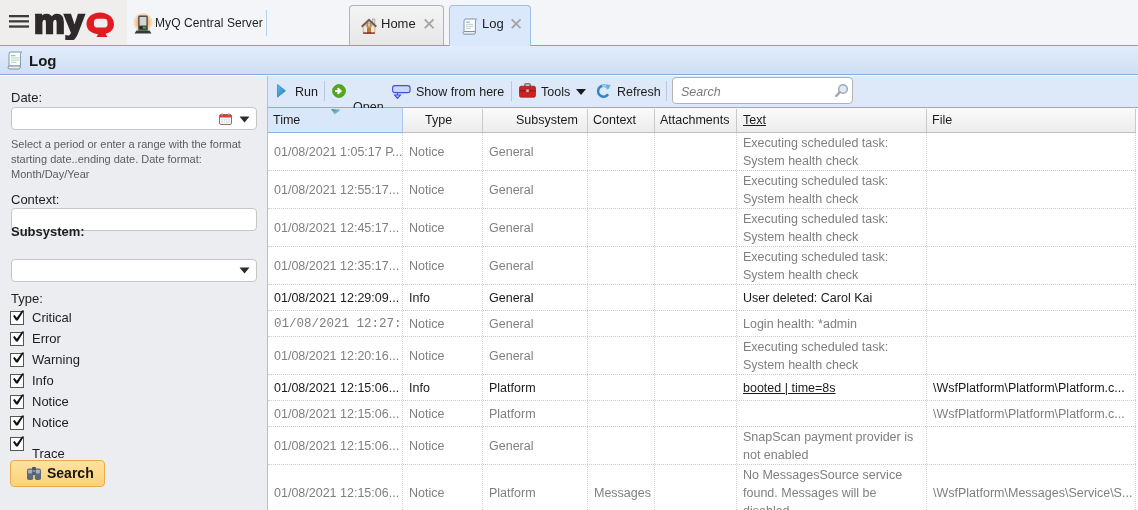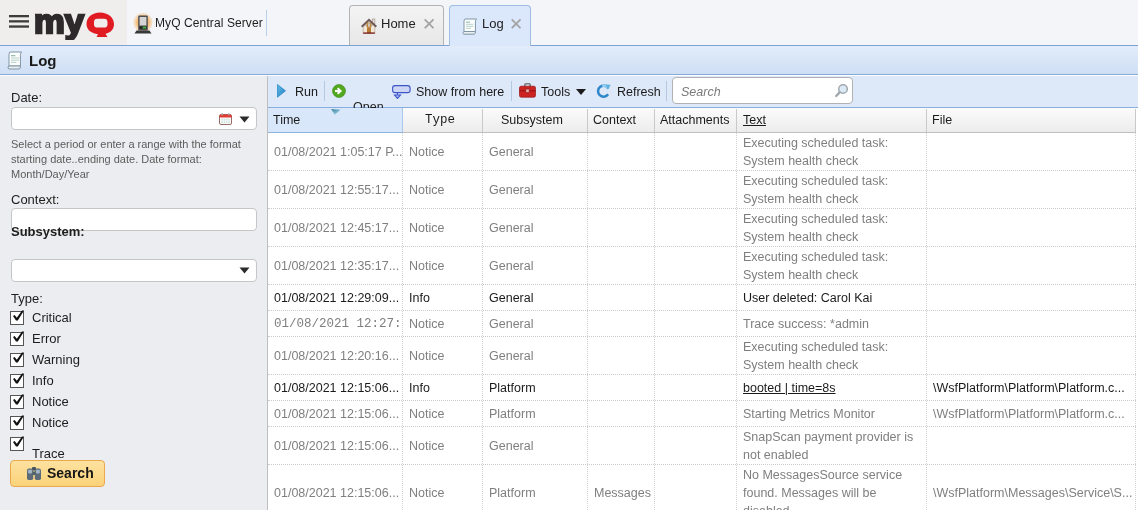--- a/index.html
+++ b/index.html
@@ -209,23 +209,23 @@
     <defs>
         <linearGradient id="sortg" x1="0" y1="0" x2="0.7" y2="1">
           <stop offset="0" stop-color="#3a7f9e"></stop>
           <stop offset="1" stop-color="#9fd4e8"></stop>
         </linearGradient>
       </defs>
     <path d="M0 0 L9.5 0.8 L3.8 5.8 Z" fill="url(#sortg)"></path>
     </svg>
   <div class="abs hlbl" style="left:273px; z-index:3;">Time</div>
   <div class="abs hsep" style="left:482px;"></div>
-  <div class="abs hlbl" style="left:425px;font-family:Liberation Mono, monospace;">Type</div>
+  <div class="abs hlbl" style="left:425px;">Type</div>
   <div class="abs hsep" style="left:587px;"></div>
-  <div class="abs hlbl" style="left:501px;">Subsystem</div>
+  <div class="abs hlbl" style="left:516px;">Subsystem</div>
   <div class="abs hsep" style="left:654px;"></div>
   <div class="abs hlbl" style="left:593px;">Context</div>
   <div class="abs hsep" style="left:736px;"></div>
   <div class="abs hlbl" style="left:660px;">Attachments</div>
   <div class="abs hsep" style="left:926px;"></div>
   <div class="abs hlbl" style="left:743px;text-decoration:underline;">Text</div>
   <div class="abs hsep" style="left:1135px;"></div>
   <div class="abs hlbl" style="left:932px;">File</div>
 
   <div id="gridbody"></div>
@@ -315,21 +315,21 @@
     <div class="abs cell blk" style="left: 743px; top: 285px; width: 183px; height: 26px;">
       <div style="line-height:18px;">User deleted: Carol Kai</div>
     </div>
     <div class="abs cell blk" style="left: 933px; top: 285px; width: 202px; height: 26px;"></div>
     <div class="abs row" style="top: 311px; height: 26px;"></div>
     <div class="abs cell gray" style="left: 274px; top: 311px; width: 128px; height: 26px; font-family: Liberation Mono, monospace;">01/08/2021 12:27:24...</div>
     <div class="abs cell gray" style="left: 409px; top: 311px; width: 73px; height: 26px;">Notice</div>
     <div class="abs cell gray" style="left: 489px; top: 311px; width: 98px; height: 26px;">General</div>
     <div class="abs cell gray" style="left: 594px; top: 311px; width: 60px; height: 26px;"></div>
     <div class="abs cell gray" style="left: 743px; top: 311px; width: 183px; height: 26px;">
-      <div style="line-height:18px;">Trace success: *admin</div>
+      <div style="line-height:18px;">Login health: *admin</div>
     </div>
     <div class="abs cell gray" style="left: 933px; top: 311px; width: 202px; height: 26px;"></div>
     <div class="abs row" style="top: 337px; height: 38px;"></div>
     <div class="abs cell gray" style="left: 274px; top: 337px; width: 128px; height: 38px;">01/08/2021 12:20:16...</div>
     <div class="abs cell gray" style="left: 409px; top: 337px; width: 73px; height: 38px;">Notice</div>
     <div class="abs cell gray" style="left: 489px; top: 337px; width: 98px; height: 38px;">General</div>
     <div class="abs cell gray" style="left: 594px; top: 337px; width: 60px; height: 38px;"></div>
     <div class="abs cell gray" style="left: 743px; top: 337px; width: 183px; height: 38px;">
       <div style="line-height:18px;">Executing scheduled task:<br>System health check</div>
     </div>
@@ -341,23 +341,20 @@
     <div class="abs cell blk" style="left: 594px; top: 375px; width: 60px; height: 26px;"></div>
     <div class="abs cell blk" style="left: 743px; top: 375px; width: 183px; height: 26px; text-decoration: underline;">
       <div style="line-height:18px;">booted | time=8s</div>
     </div>
     <div class="abs cell blk" style="left: 933px; top: 375px; width: 202px; height: 26px;">\WsfPlatform\Platform\Platform.c...</div>
     <div class="abs row" style="top: 401px; height: 26px;"></div>
     <div class="abs cell gray" style="left: 274px; top: 401px; width: 128px; height: 26px;">01/08/2021 12:15:06...</div>
     <div class="abs cell gray" style="left: 409px; top: 401px; width: 73px; height: 26px;">Notice</div>
     <div class="abs cell gray" style="left: 489px; top: 401px; width: 98px; height: 26px;">Platform</div>
     <div class="abs cell gray" style="left: 594px; top: 401px; width: 60px; height: 26px;"></div>
-    <div class="abs cell gray" style="left: 743px; top: 401px; width: 183px; height: 26px;">
-      <div style="line-height:18px;">Starting Metrics Monitor</div>
-    </div>
     <div class="abs cell gray" style="left: 933px; top: 401px; width: 202px; height: 26px;">\WsfPlatform\Platform\Platform.c...</div>
     <div class="abs row" style="top: 427px; height: 38px;"></div>
     <div class="abs cell gray" style="left: 274px; top: 427px; width: 128px; height: 38px;">01/08/2021 12:15:06...</div>
     <div class="abs cell gray" style="left: 409px; top: 427px; width: 73px; height: 38px;">Notice</div>
     <div class="abs cell gray" style="left: 489px; top: 427px; width: 98px; height: 38px;">General</div>
     <div class="abs cell gray" style="left: 594px; top: 427px; width: 60px; height: 38px;"></div>
     <div class="abs cell gray" style="left: 743px; top: 427px; width: 183px; height: 38px;">
       <div style="line-height:18px;">SnapScan payment provider is<br>not enabled</div>
     </div>
     <div class="abs cell gray" style="left: 933px; top: 427px; width: 202px; height: 38px;"></div>

